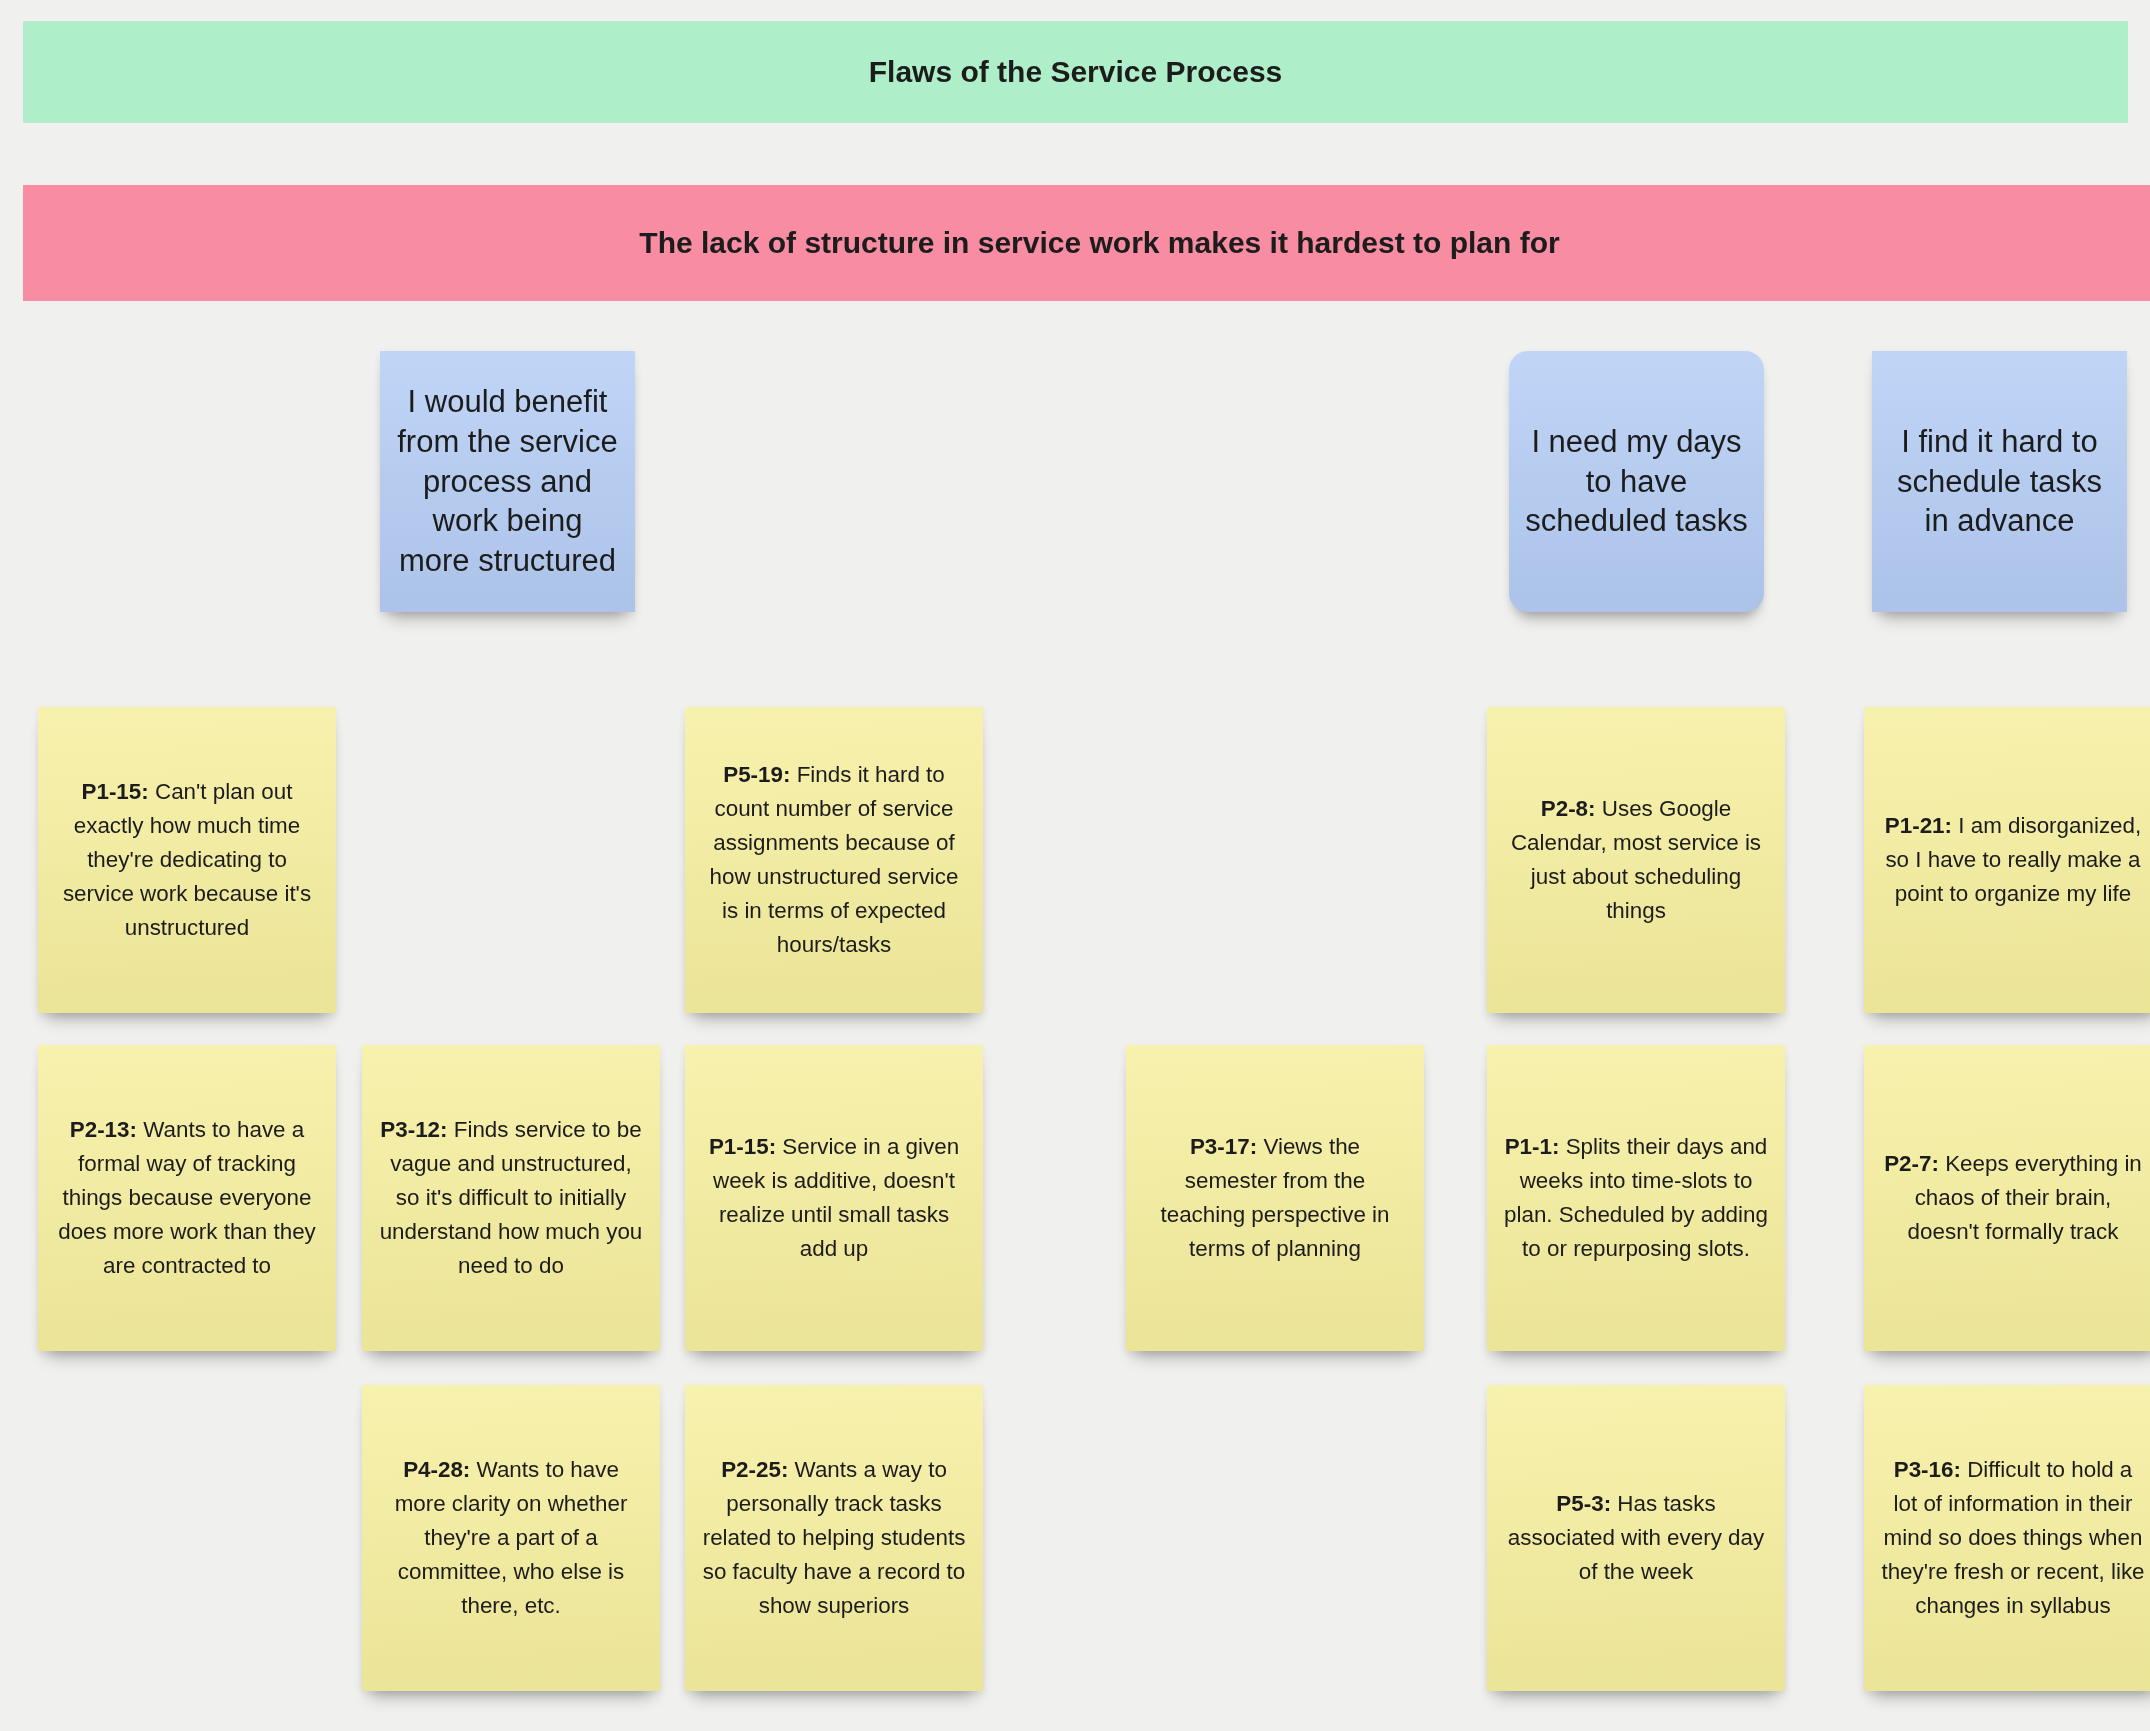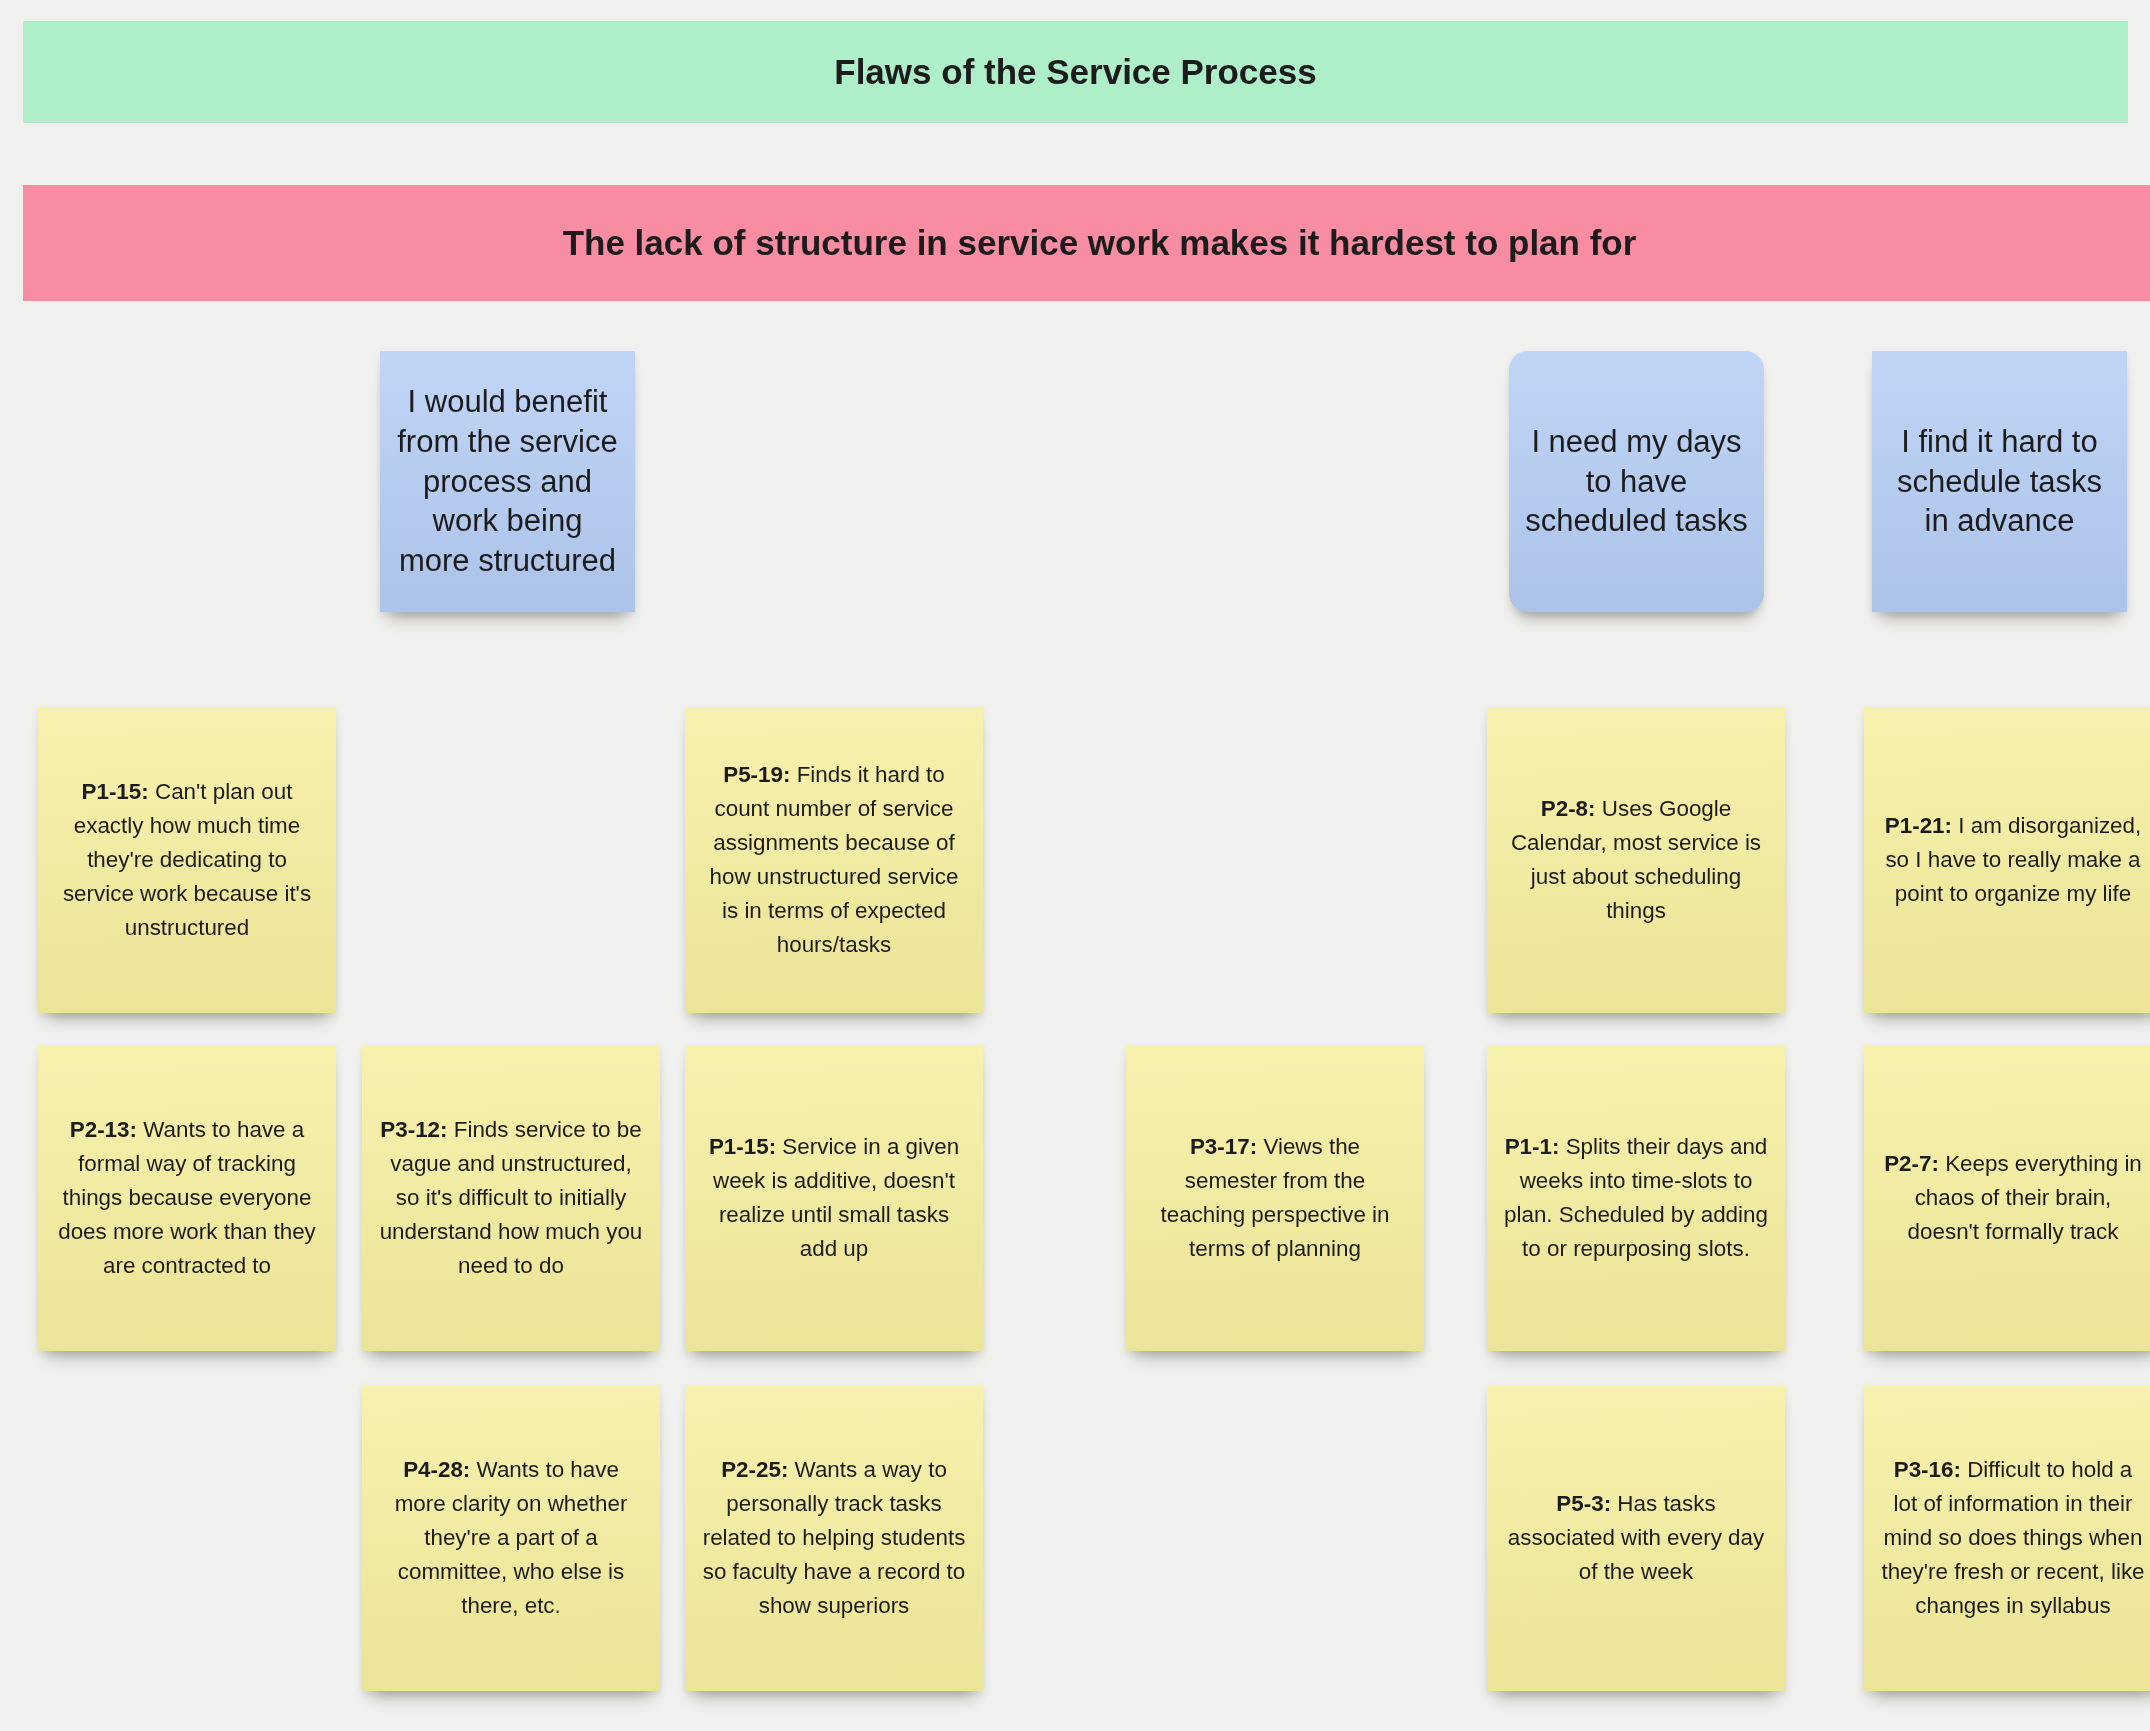--- a/index.html
+++ b/index.html
@@ -19,21 +19,21 @@
   }
   .banner {
     position: absolute;
     left: 23px;
     width: 2105px;
     display: flex;
     align-items: center;
     justify-content: center;
     text-align: center;
     font-weight: bold;
-    font-size: 35px;
+    font-size: 30px;
     color: var(--ink, #1c1c1c);
   }
   .banner.green { top: 21px;  height: 102px; background: var(--green, #aeeec9); }
   .banner.pink  { top: 185px; height: 116px; background: var(--pink, #f78ca3); padding-left: 24px; }
 
   .note {
     position: absolute;
     display: flex;
     align-items: center;
     justify-content: center;

